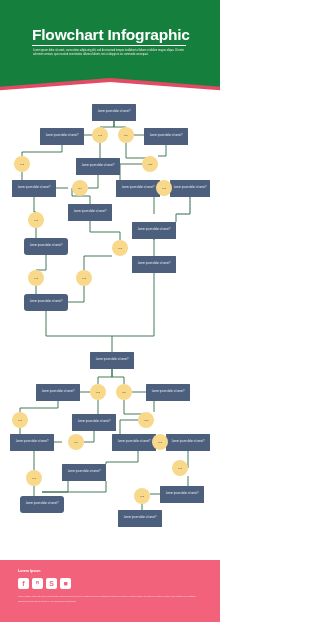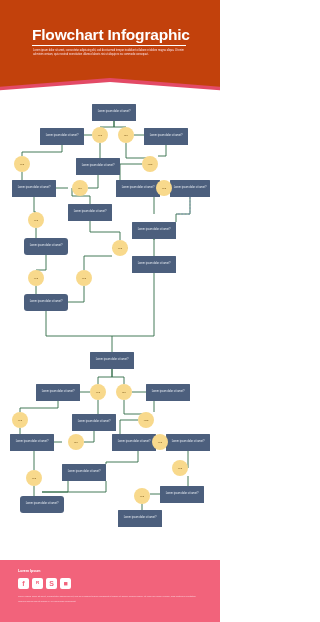--- a/index.html
+++ b/index.html
@@ -7,21 +7,21 @@
     width:220px;height:622px;
     background:#ffffff;
     font-family:"Liberation Sans", sans-serif;
     overflow:hidden;
     position:relative;
   }
 
   
   #header{
     position:absolute;left:0;top:0;width:256px;height:100px;
-    background:#c2410c;
+    background:#15803d;
     overflow:hidden;
   }
   #header-accent{
     position:absolute;left:0;bottom:0;width:220px;height:22px;
     background:#e34a66;
     clip-path:polygon(0 100%, 0 40%, 50% 0, 100% 40%, 100% 100%);
   }
   #header-notch{
     position:absolute;left:0;bottom:0;width:220px;height:18px;
     background:#ffffff;

